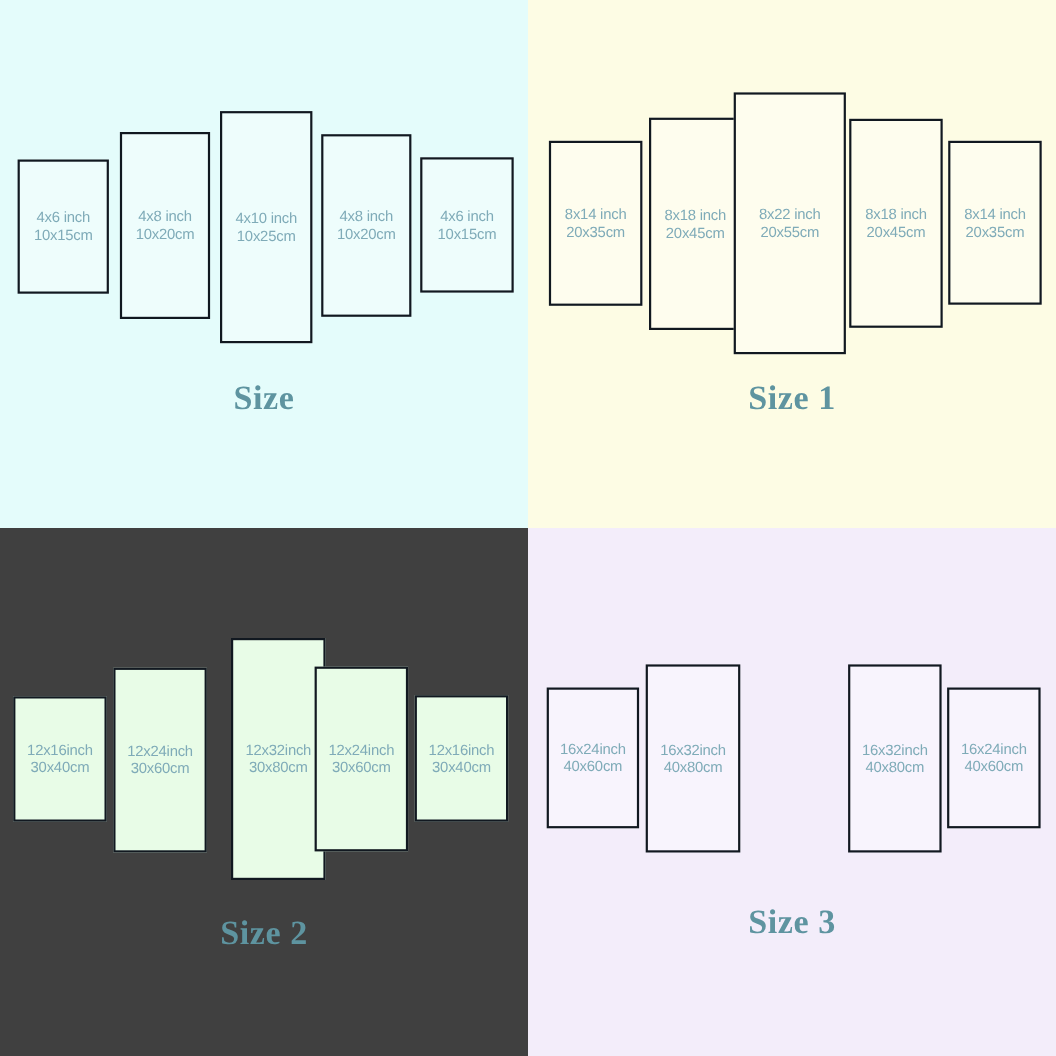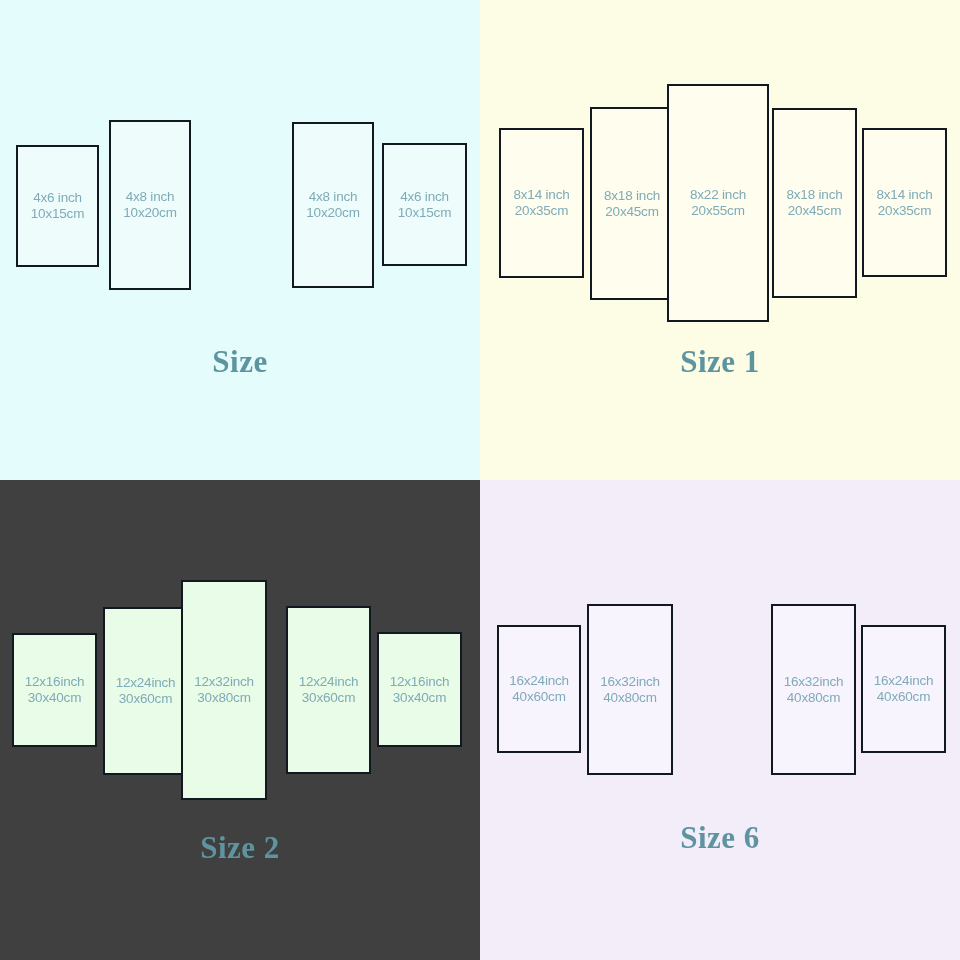--- a/index.html
+++ b/index.html
@@ -69,20 +69,23 @@
 
 <div id="chart-grid">
     <div class="quadrant" style="background: rgb(228, 252, 251);">
       <div class="panel-row">
         <div class="panel" style="left: 16px; top: 145px; width: 83px; height: 122px; background: rgb(238, 253, 252); border-color: rgb(17, 24, 32);">
           <div class="panel-label" style="color: rgb(127, 171, 184); font-size: 13.5px;"><span class="ln">4x6 inch</span><span class="ln">10x15cm</span></div>
         </div>
         <div class="panel" style="left: 109px; top: 120px; width: 82px; height: 170px; background: rgb(238, 253, 252); border-color: rgb(17, 24, 32);">
           <div class="panel-label" style="color: rgb(127, 171, 184); font-size: 13.5px;"><span class="ln">4x8 inch</span><span class="ln">10x20cm</span></div>
         </div>
+        <div class="panel" style="left: 200px; top: 101px; width: 84px; height: 211px; background: rgb(238, 253, 252); border-color: rgb(17, 24, 32);">
+          <div class="panel-label" style="color: rgb(127, 171, 184); font-size: 13.5px;"><span class="ln">4x10 inch</span><span class="ln">10x25cm</span></div>
+        </div>
         <div class="panel" style="left: 292px; top: 122px; width: 82px; height: 166px; background: rgb(238, 253, 252); border-color: rgb(17, 24, 32);">
           <div class="panel-label" style="color: rgb(127, 171, 184); font-size: 13.5px;"><span class="ln">4x8 inch</span><span class="ln">10x20cm</span></div>
         </div>
         <div class="panel" style="left: 382px; top: 143px; width: 85px; height: 123px; background: rgb(238, 253, 252); border-color: rgb(17, 24, 32);">
           <div class="panel-label" style="color: rgb(127, 171, 184); font-size: 13.5px;"><span class="ln">4x6 inch</span><span class="ln">10x15cm</span></div>
         </div>
       </div>
       <div class="quad-title" style="top: 344px; font-size: 31px; color: rgb(94, 148, 160);">Size</div>
     </div>
     <div class="quadrant" style="background: rgb(253, 252, 228);">
@@ -106,21 +109,21 @@
       <div class="quad-title" style="top: 344px; font-size: 31px; color: rgb(94, 148, 160);">Size 1</div>
     </div>
     <div class="quadrant" style="background: #404040;">
       <div class="panel-row">
         <div class="panel" style="left: 12px; top: 153px; width: 85px; height: 114px; background: rgb(232, 252, 231); border-color: rgb(17, 24, 32);">
           <div class="panel-label" style="color: rgb(127, 171, 184); font-size: 13.5px;"><span class="ln">12x16inch</span><span class="ln">30x40cm</span></div>
         </div>
         <div class="panel" style="left: 103px; top: 127px; width: 85px; height: 168px; background: rgb(232, 252, 231); border-color: rgb(17, 24, 32);">
           <div class="panel-label" style="color: rgb(127, 171, 184); font-size: 13.5px;"><span class="ln">12x24inch</span><span class="ln">30x60cm</span></div>
         </div>
-        <div class="panel" style="left: 181px; top: 100px; width: 86px; height: 220px; background: rgb(232, 252, 231); border-color: rgb(17, 24, 32);">
+        <div class="panel" style="left: 210px; top: 100px; width: 86px; height: 220px; background: rgb(232, 252, 231); border-color: rgb(17, 24, 32);">
           <div class="panel-label" style="color: rgb(127, 171, 184); font-size: 13.5px;"><span class="ln">12x32inch</span><span class="ln">30x80cm</span></div>
         </div>
         <div class="panel" style="left: 286px; top: 126px; width: 85px; height: 168px; background: rgb(232, 252, 231); border-color: rgb(17, 24, 32);">
           <div class="panel-label" style="color: rgb(127, 171, 184); font-size: 13.5px;"><span class="ln">12x24inch</span><span class="ln">30x60cm</span></div>
         </div>
         <div class="panel" style="left: 377px; top: 152px; width: 85px; height: 115px; background: rgb(232, 252, 231); border-color: rgb(17, 24, 32);">
           <div class="panel-label" style="color: rgb(127, 171, 184); font-size: 13.5px;"><span class="ln">12x16inch</span><span class="ln">30x40cm</span></div>
         </div>
       </div>
       <div class="quad-title" style="top: 350px; font-size: 31px; color: rgb(94, 148, 160);">Size 2</div>
@@ -133,15 +136,15 @@
         <div class="panel" style="left: 107px; top: 124px; width: 86px; height: 171px; background: rgb(248, 244, 253); border-color: rgb(17, 24, 32);">
           <div class="panel-label" style="color: rgb(127, 171, 184); font-size: 13.5px;"><span class="ln">16x32inch</span><span class="ln">40x80cm</span></div>
         </div>
         <div class="panel" style="left: 291px; top: 124px; width: 85px; height: 171px; background: rgb(248, 244, 253); border-color: rgb(17, 24, 32);">
           <div class="panel-label" style="color: rgb(127, 171, 184); font-size: 13.5px;"><span class="ln">16x32inch</span><span class="ln">40x80cm</span></div>
         </div>
         <div class="panel" style="left: 381px; top: 145px; width: 85px; height: 128px; background: rgb(248, 244, 253); border-color: rgb(17, 24, 32);">
           <div class="panel-label" style="color: rgb(127, 171, 184); font-size: 13.5px;"><span class="ln">16x24inch</span><span class="ln">40x60cm</span></div>
         </div>
       </div>
-      <div class="quad-title" style="top: 340px; font-size: 31px; color: rgb(94, 148, 160);">Size 6</div>
+      <div class="quad-title" style="top: 340px; font-size: 31px; color: rgb(94, 148, 160);">Size 3</div>
     </div>
   </div>
 
 </body></html>

